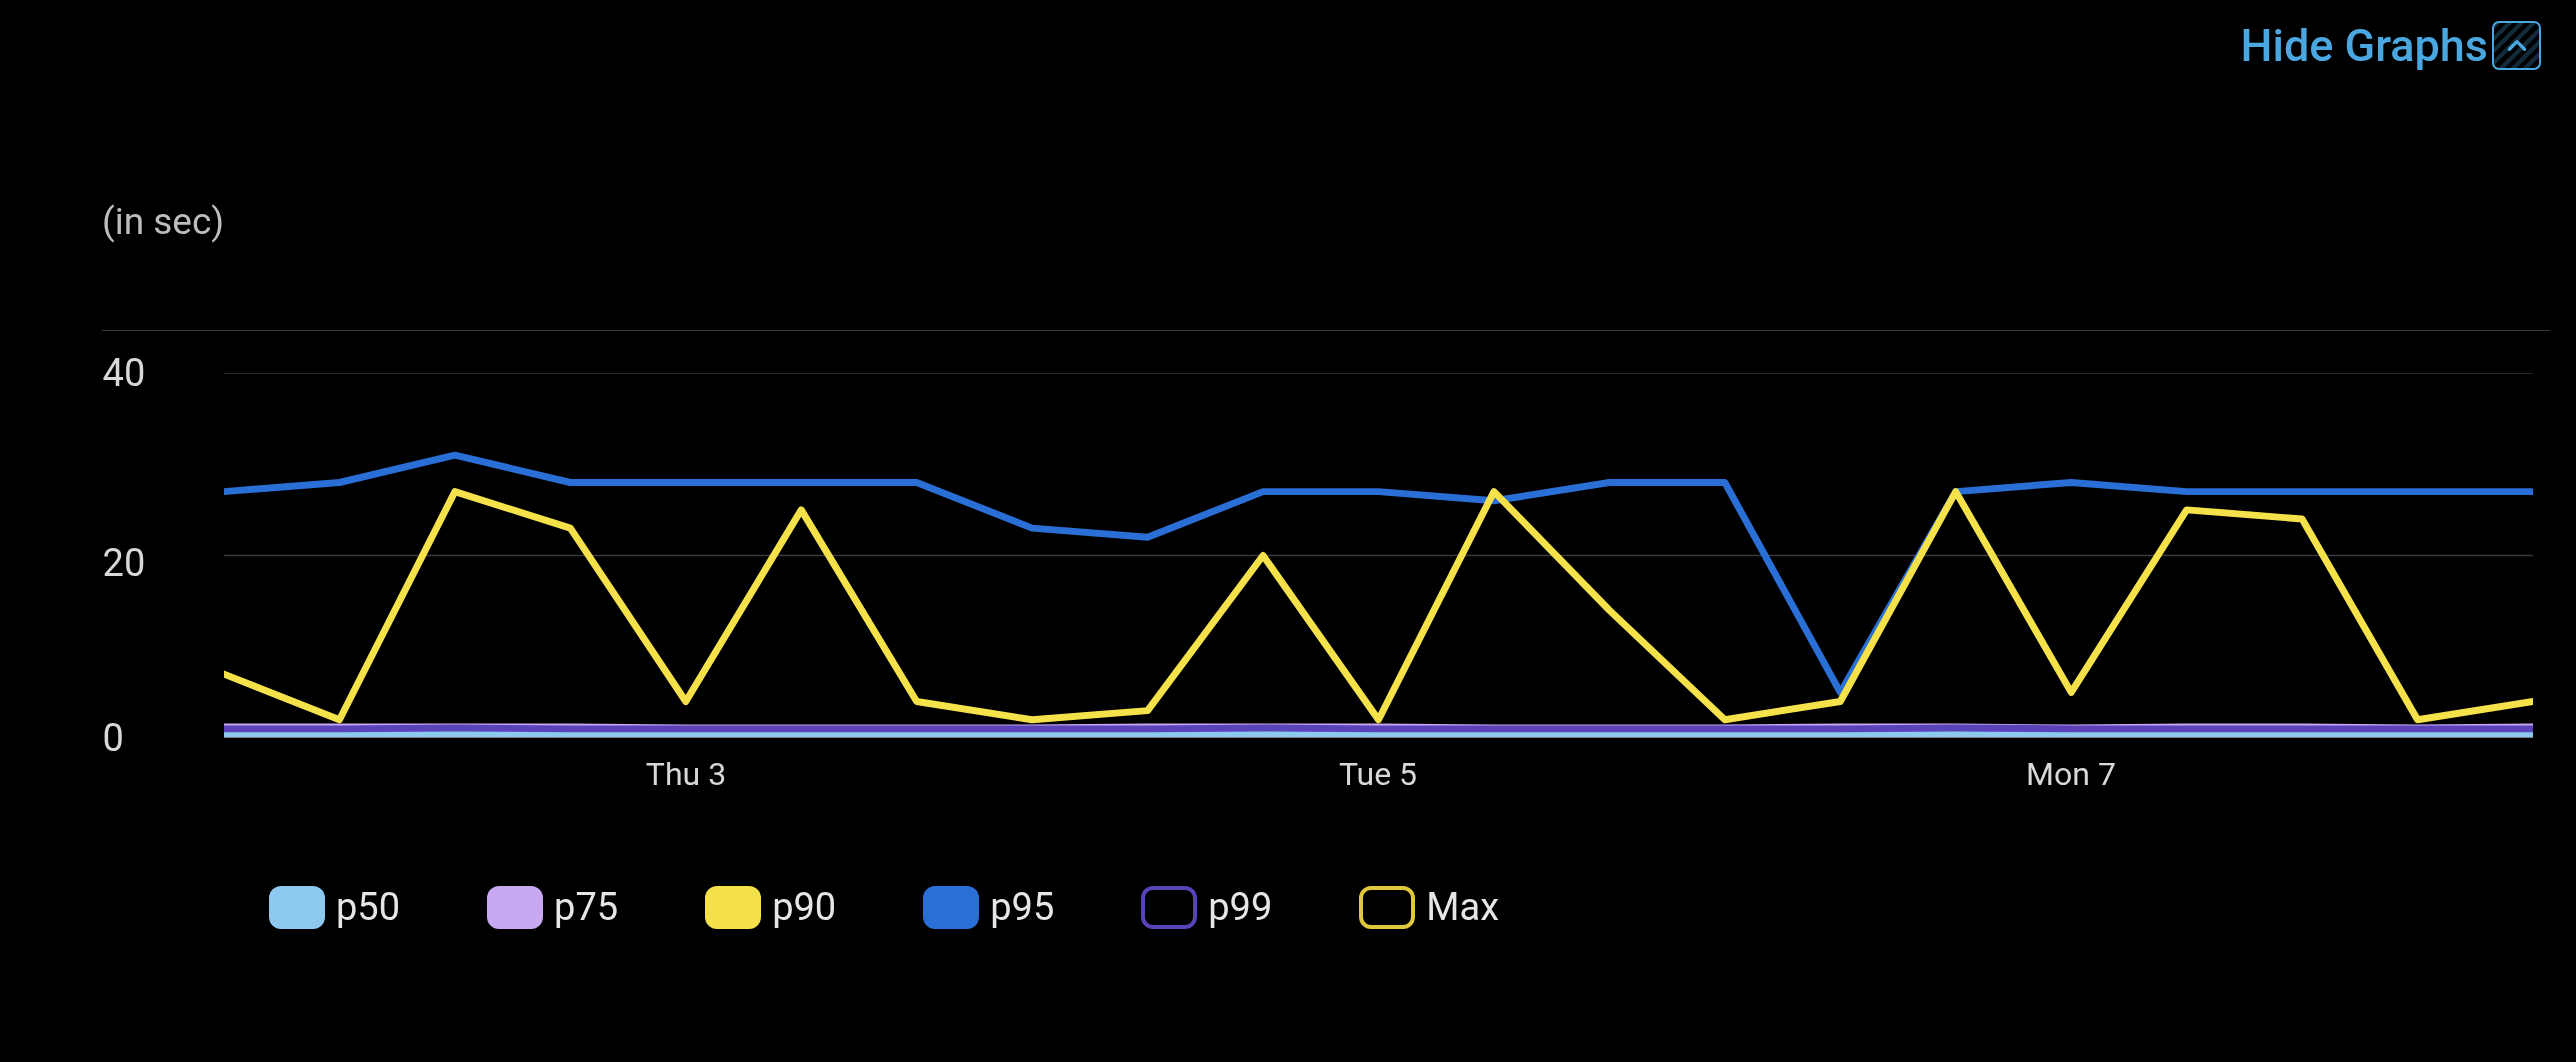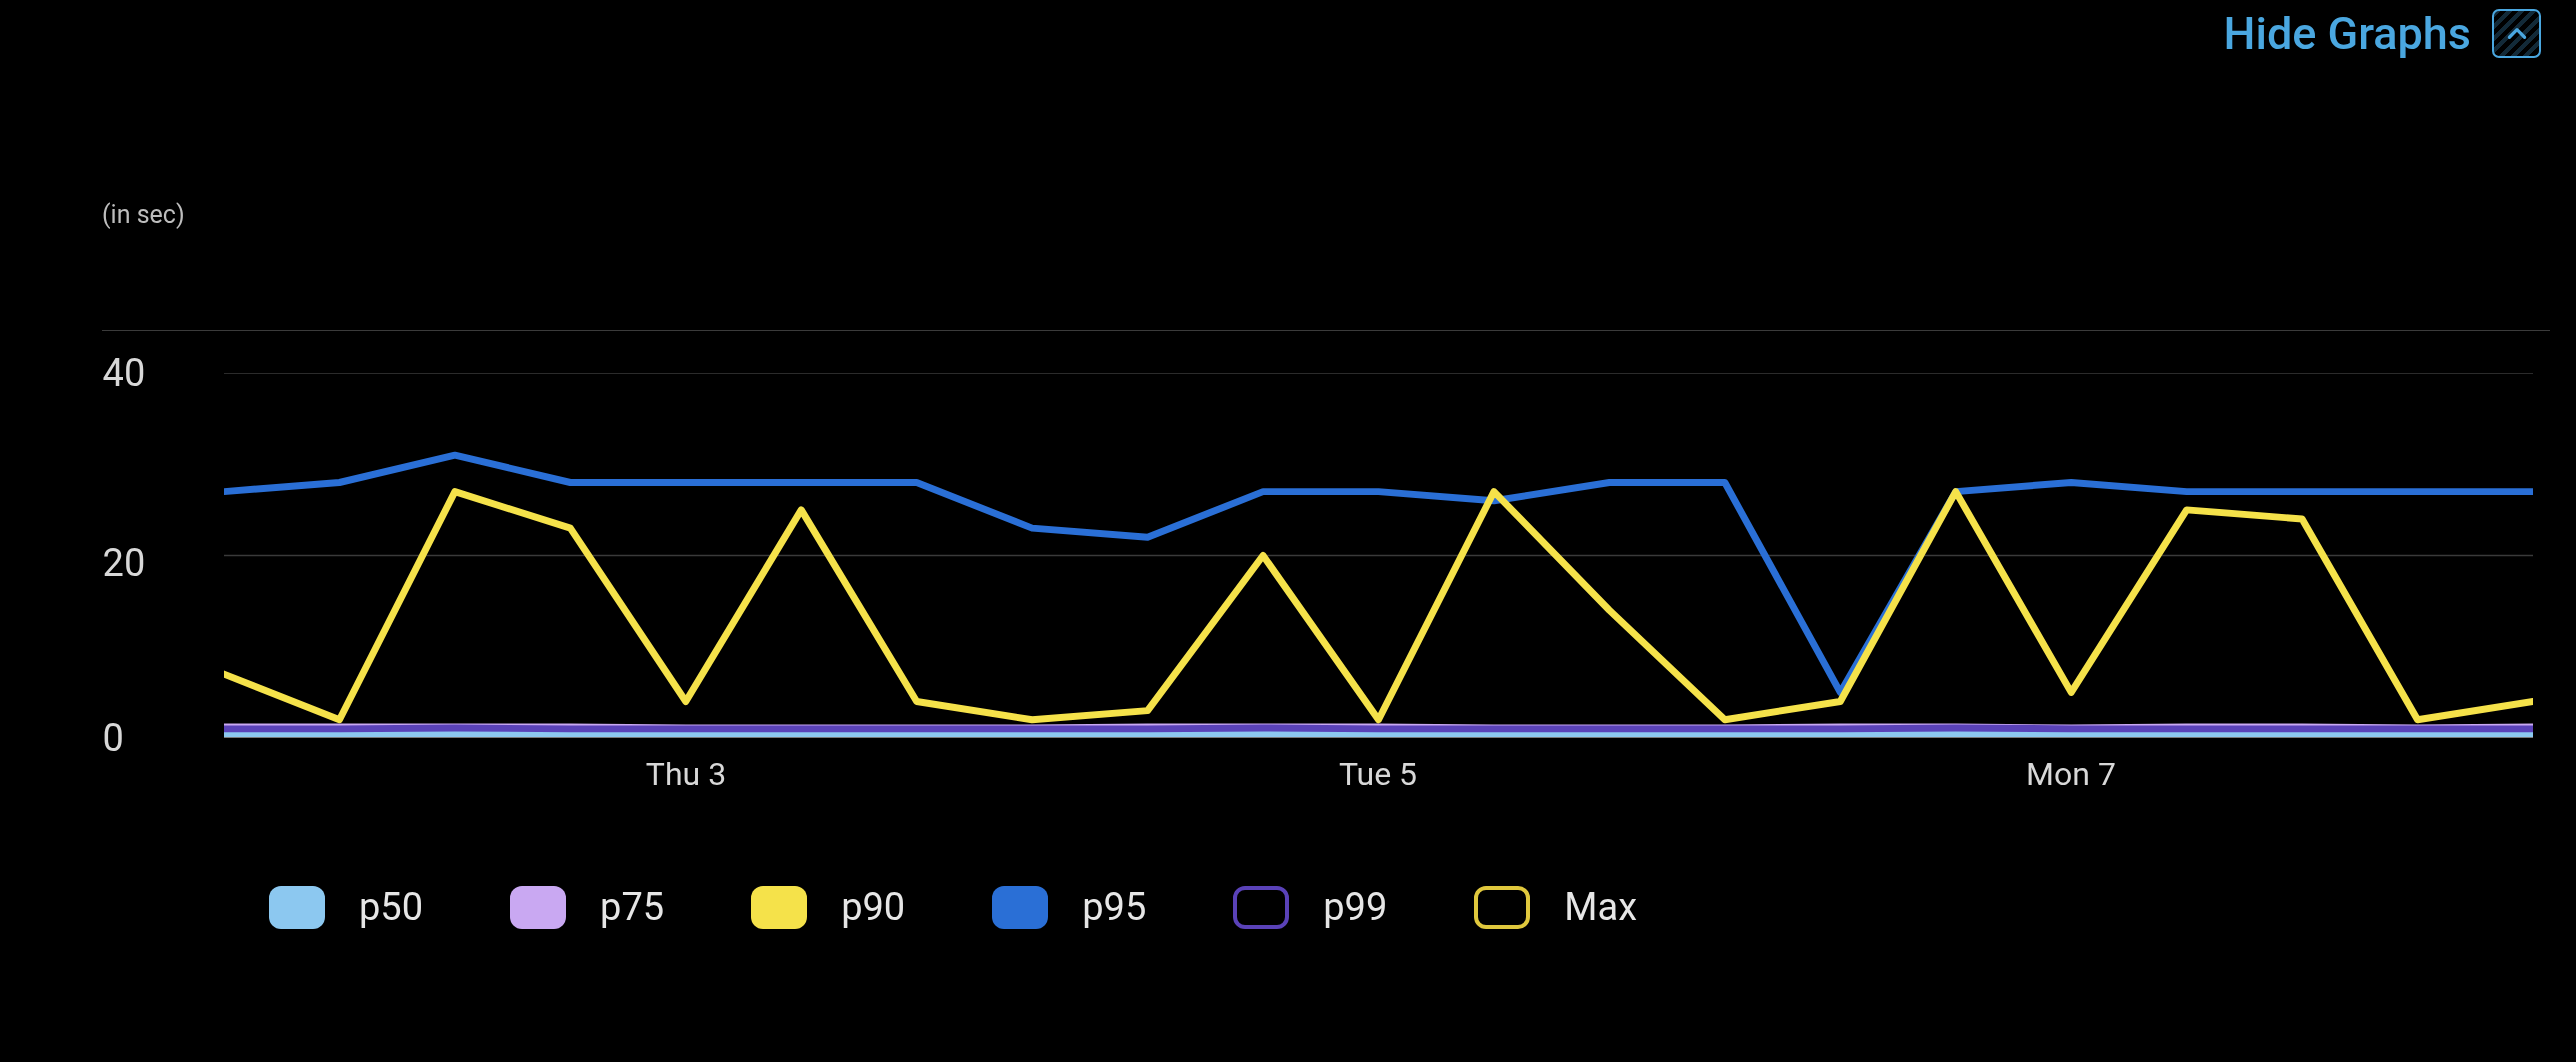--- a/index.html
+++ b/index.html
@@ -13,24 +13,24 @@
   }
   .panel {
     width: 100%;
     height: 100%;
     position: relative;
     padding: 0;
   }
   .hide-graphs {
     position: absolute;
     right: 35px;
-    top: 7px;
-    display: flex;
-    align-items: center;
-    gap: 21px;
+    top: 19px;
+    display: flex;
+    align-items: center;
+    gap: 4px;
     color: #4aa7e0;
     font-size: 45px;
     font-weight: 500;
     cursor: pointer;
     user-select: none;
   }
   .collapse-box {
     width: 49px;
     height: 49px;
     border: 2.6px solid #4aa7e0;
@@ -49,21 +49,21 @@
     align-items: baseline;
     gap: 40px;
   }
   .title-row h1 {
     font-size: 59px;
     font-weight: 400;
     color: #f2f2f2;
     letter-spacing: 0.4px;
   }
   .title-row .unit {
-    font-size: 25px;
+    font-size: 37px;
     color: #bdbdbd;
   }
   .hr1 {
     position: absolute;
     left: 102px;
     right: 26px;
     top: 330px;
     height: 0;
     border-top: 1.7px solid #3b3b3b;
   }
@@ -120,21 +120,21 @@
     position: absolute;
     left: 269px;
     top: 885px;
     display: flex;
     gap: 87px;
     align-items: center;
   }
   .legend-item {
     display: flex;
     align-items: center;
-    gap: 34px;
+    gap: 11px;
     font-size: 38px;
     color: #e6e6e6;
   }
   .swatch {
     width: 56px;
     height: 43px;
     border-radius: 12px;
   }
 </style>
 </head>

